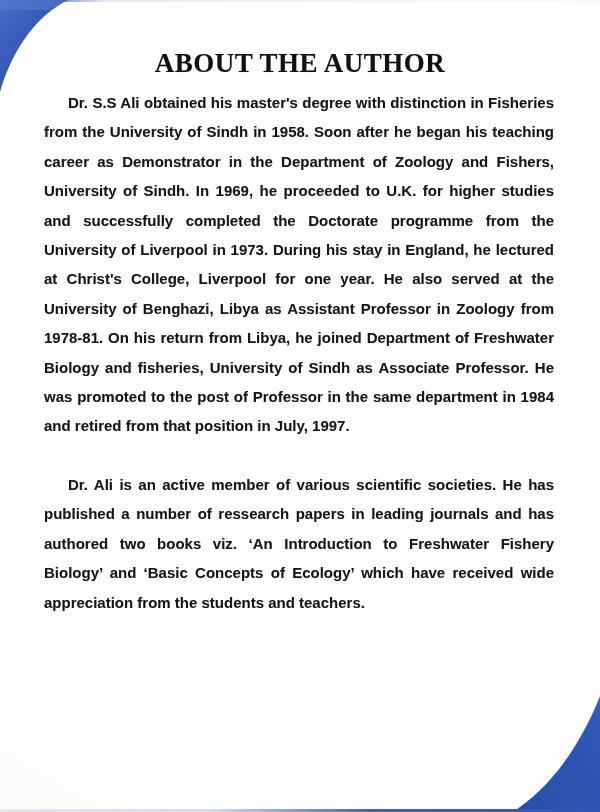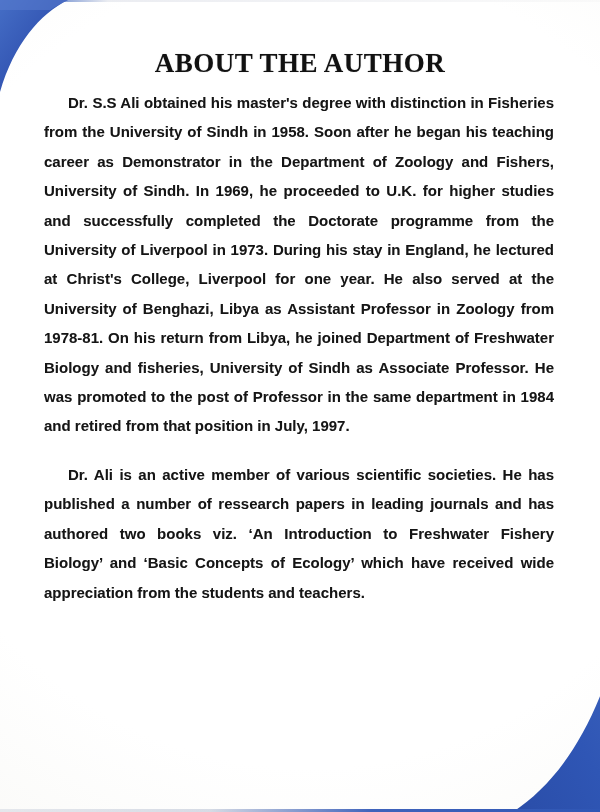--- a/index.html
+++ b/index.html
@@ -113,21 +113,21 @@
     font-family: "Liberation Sans", sans-serif;
     font-weight: bold;
     font-size: 15px;
     line-height: 29.4px;
     color: #151515;
     text-indent: 24px;
     hyphens: manual;
     text-shadow: 0 0 0.6px rgba(70,70,70,0.30);
   }
   p.para + p.para {
-    margin-top: 19px;
+    margin-top: 29px;
   }
   
 </style>
 </head>
 <body>
 
 <div class="page">
 
   <div class="paper-texture"></div>
 

